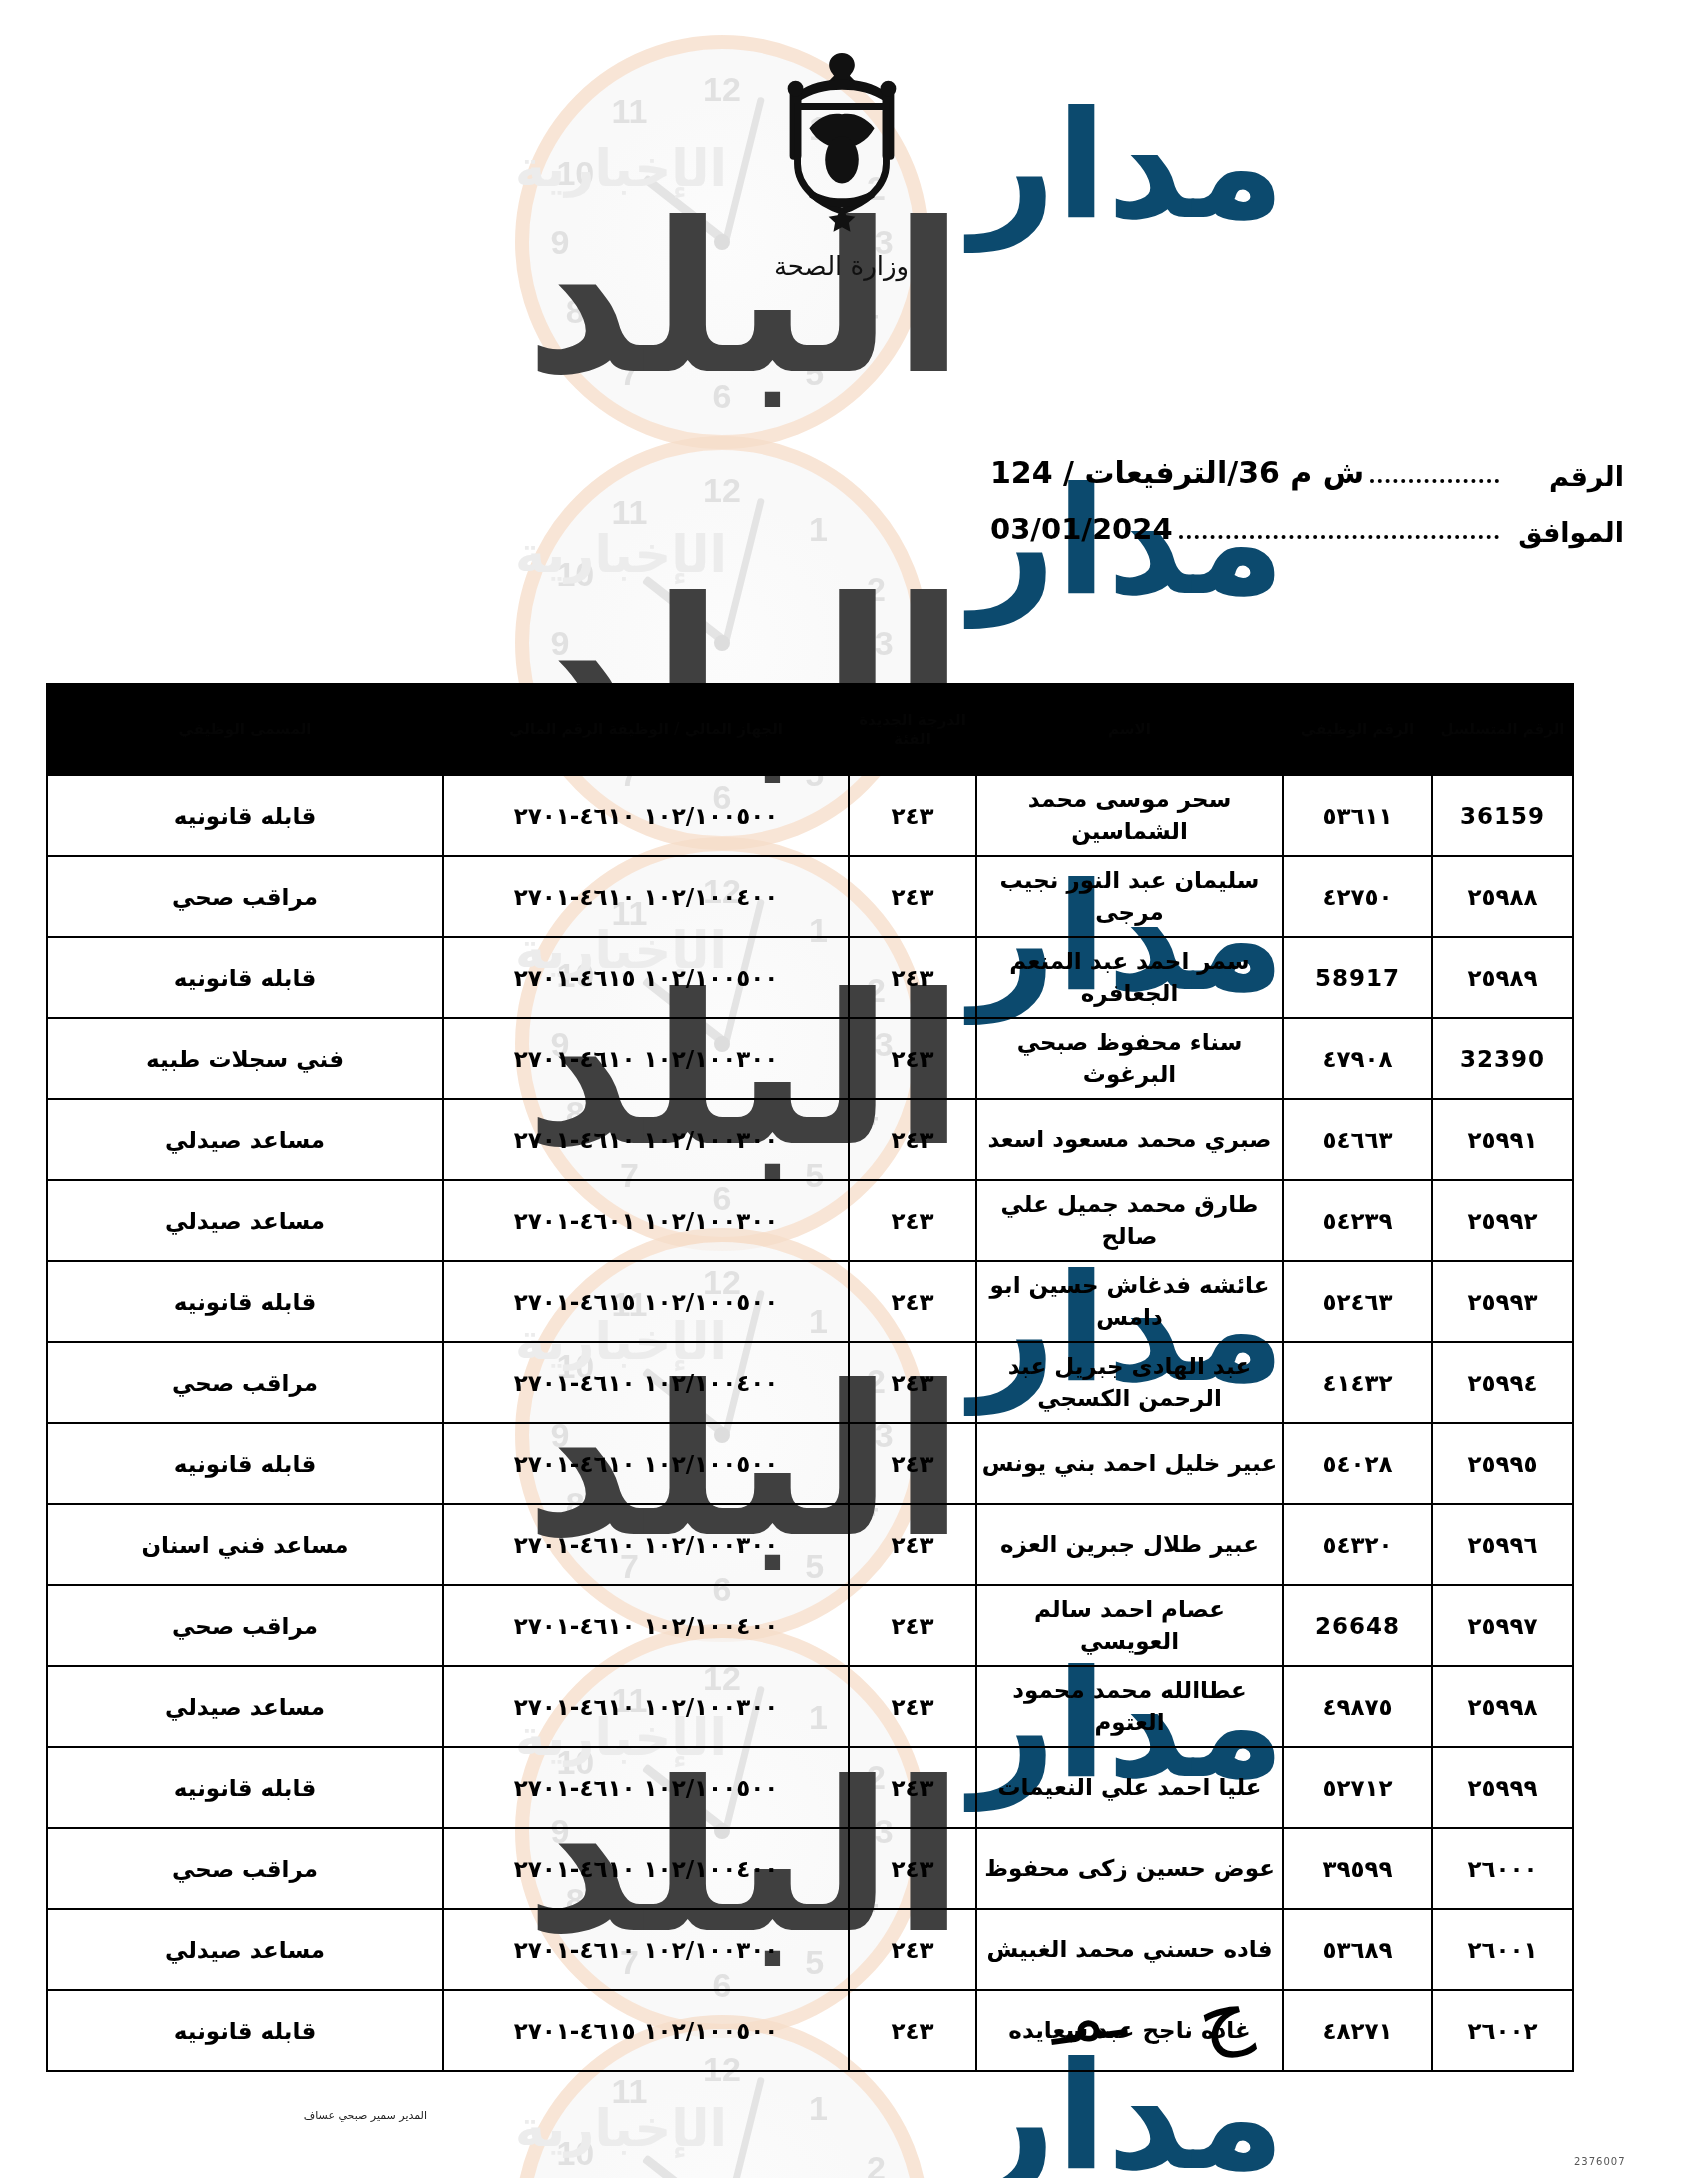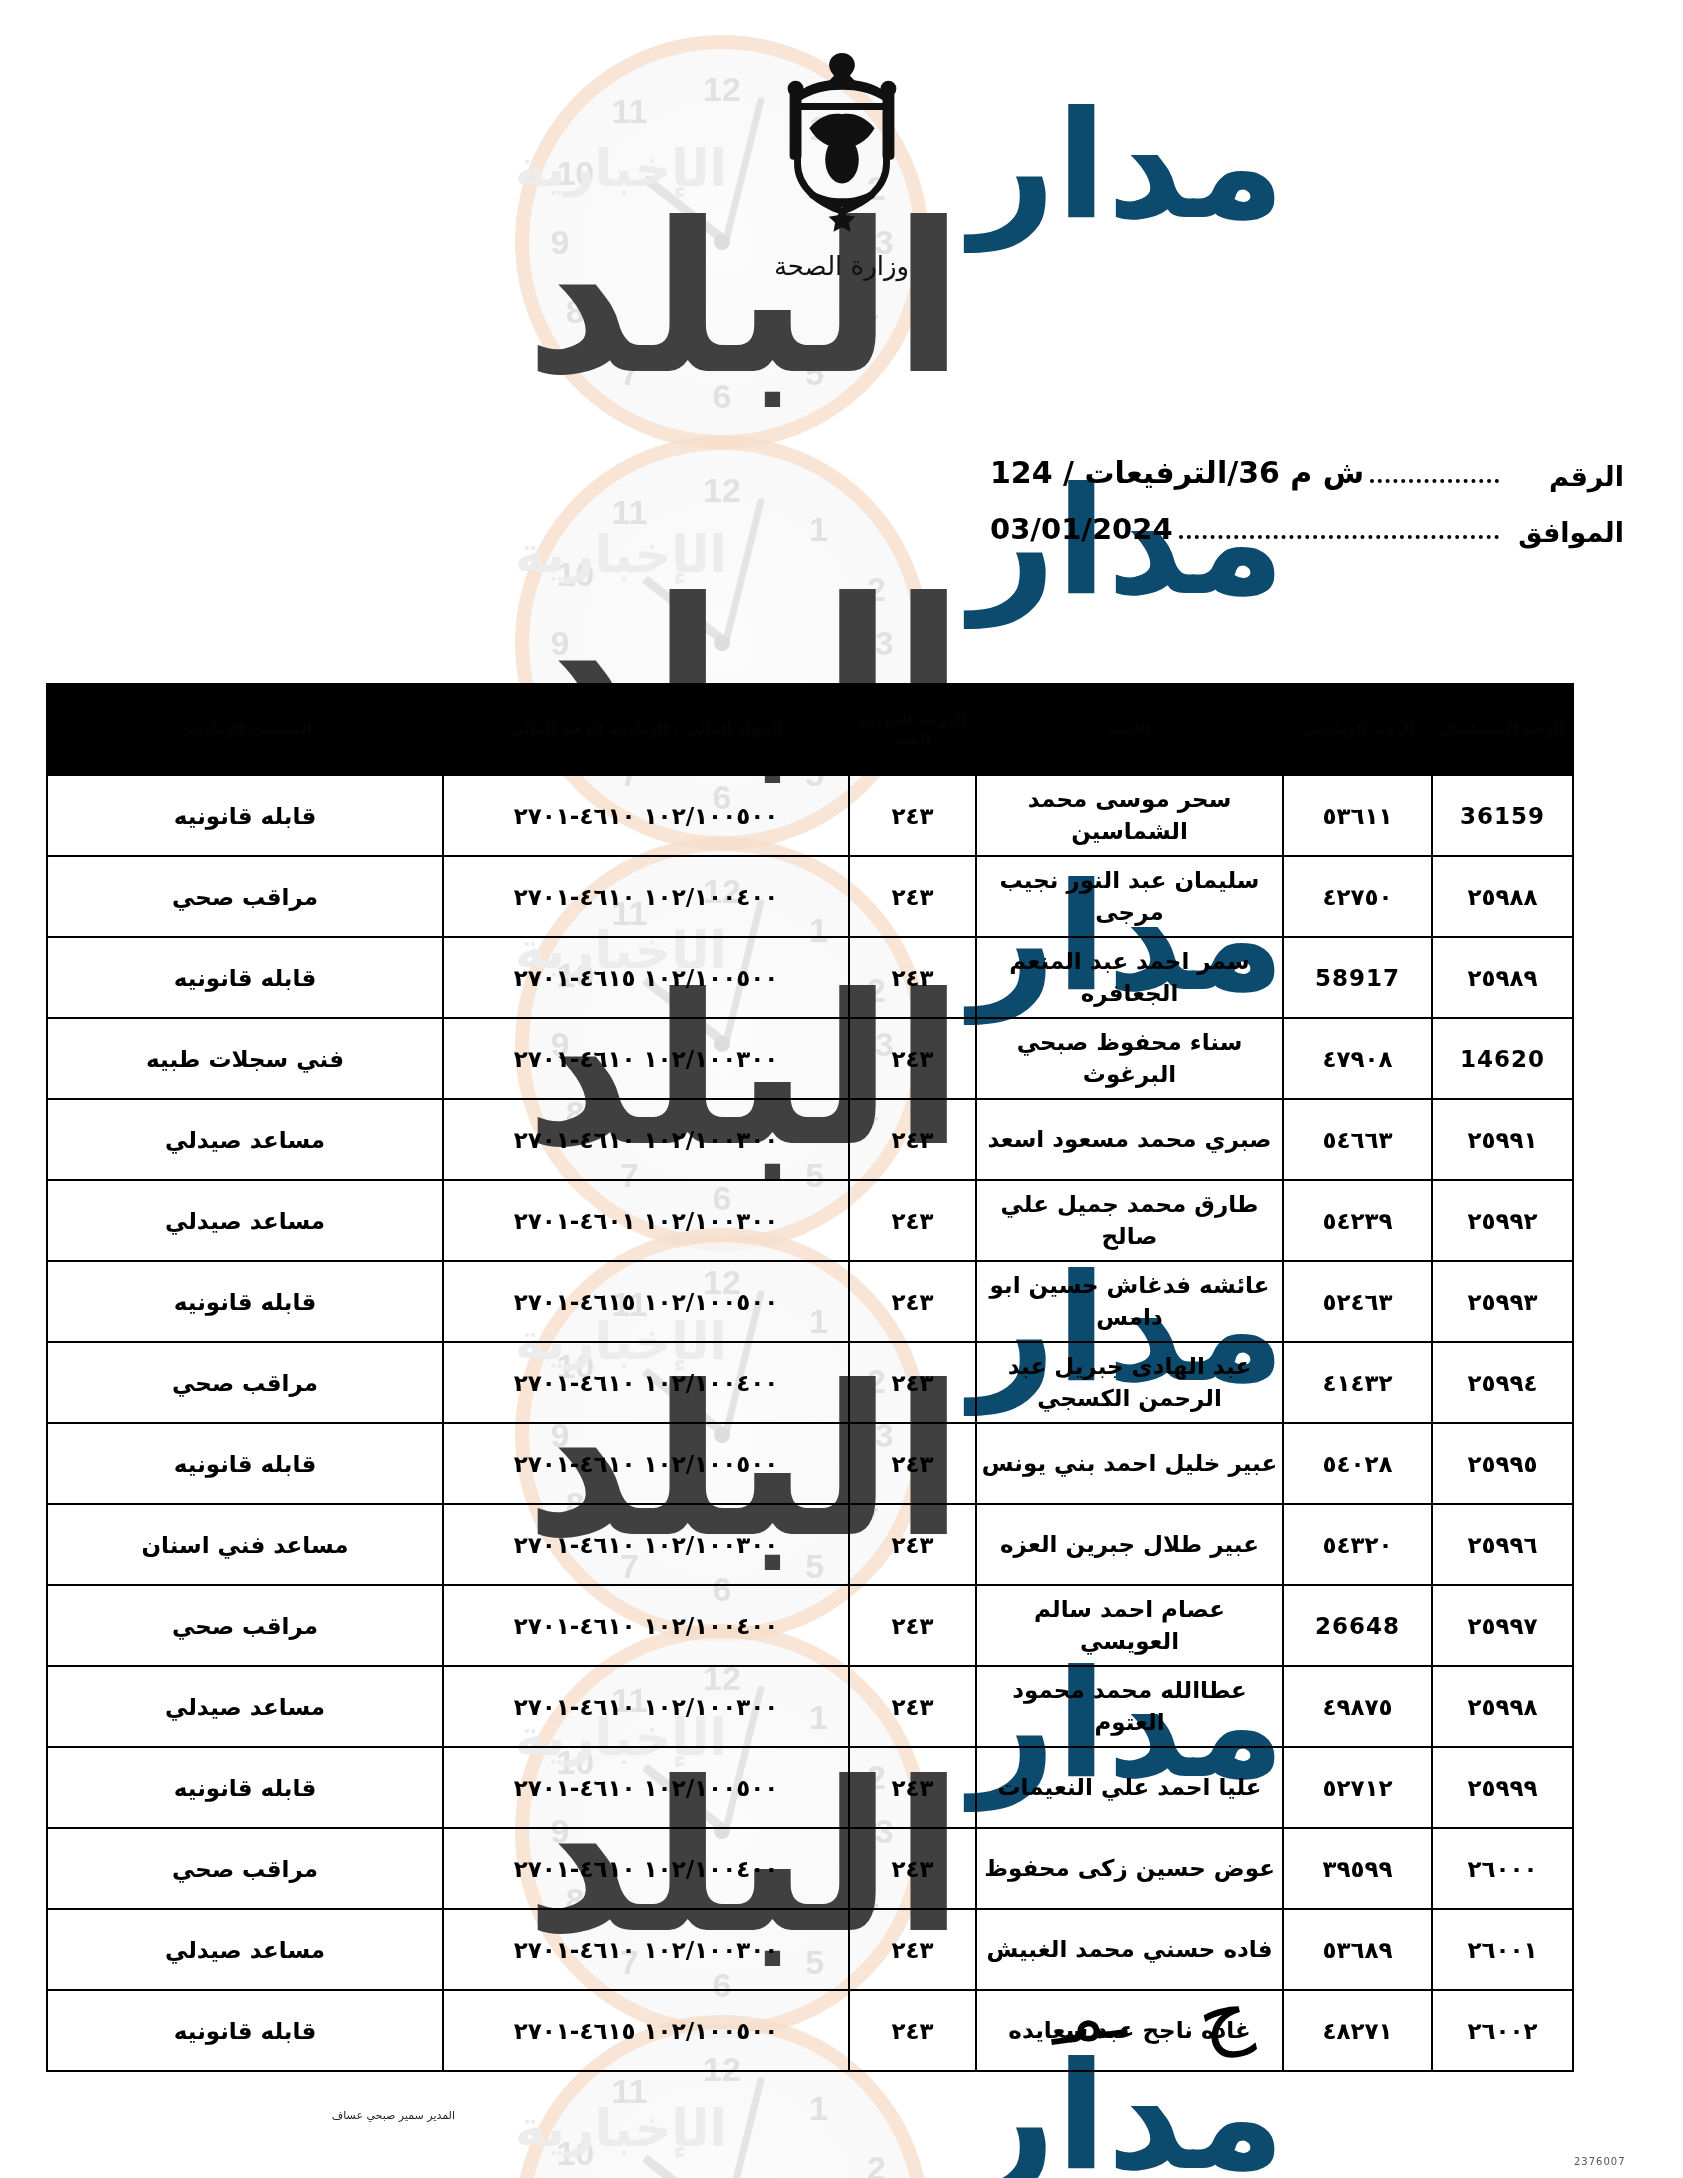--- a/index.html
+++ b/index.html
@@ -197,21 +197,21 @@
     position: absolute;
     color: #000;
     font-family: "DejaVu Serif", serif;
   }
   .sig-a { left: 1049px; top: 10px; font-size: 65px; transform: rotate(-8deg); }
   .sig-b { left: 1198px; top: 0px;  font-size: 77px; transform: rotate(-14deg); }
 
   .footer-note {
     position: absolute;
     top: 2109px;
-    right: 1228px;
+    right: 1256px;
     font-size: 11px;
     color: #222;
     z-index: 4;
     white-space: nowrap;
   }
   .footer-code {
     position: absolute;
     top: 2156px;
     left: 1574px;
     font-size: 10px;
@@ -432,21 +432,21 @@
             </tr>
             <tr>
               <td class="c-seq">٢٥٩٨٩</td>
               <td class="c-emp">58917</td>
               <td class="c-name">سمر احمد عبد المنعم الجعافره</td>
               <td class="c-grade">٢٤٣</td>
               <td class="c-code">١٠٢/١٠٠٥٠٠  ٤٦١٥-٢٧٠١</td>
               <td class="c-job">قابله قانونيه</td>
             </tr>
             <tr>
-              <td class="c-seq">14620</td>
+              <td class="c-seq">32390</td>
               <td class="c-emp">٤٧٩٠٨</td>
               <td class="c-name">سناء محفوظ صبحي البرغوث</td>
               <td class="c-grade">٢٤٣</td>
               <td class="c-code">١٠٢/١٠٠٣٠٠  ٤٦١٠-٢٧٠١</td>
               <td class="c-job">فني سجلات طبيه</td>
             </tr>
             <tr>
               <td class="c-seq">٢٥٩٩١</td>
               <td class="c-emp">٥٤٦٦٣</td>
               <td class="c-name">صبري محمد مسعود اسعد</td>

